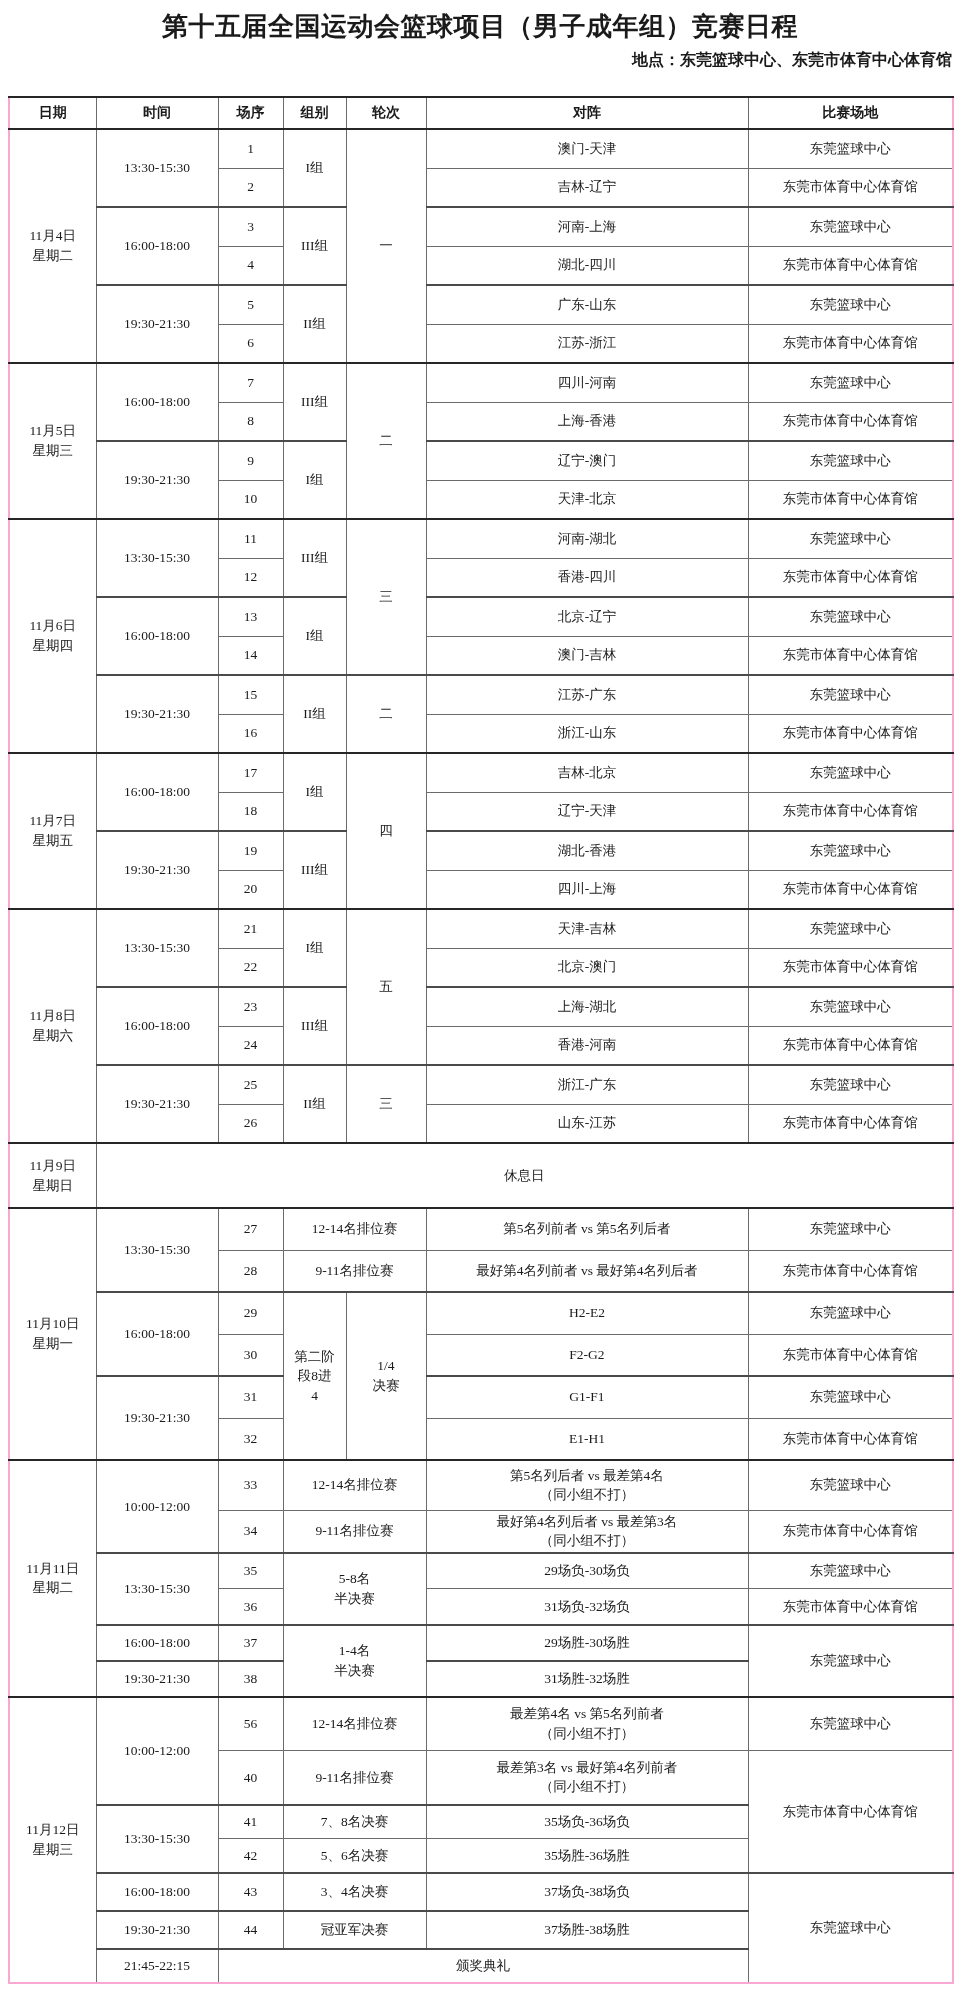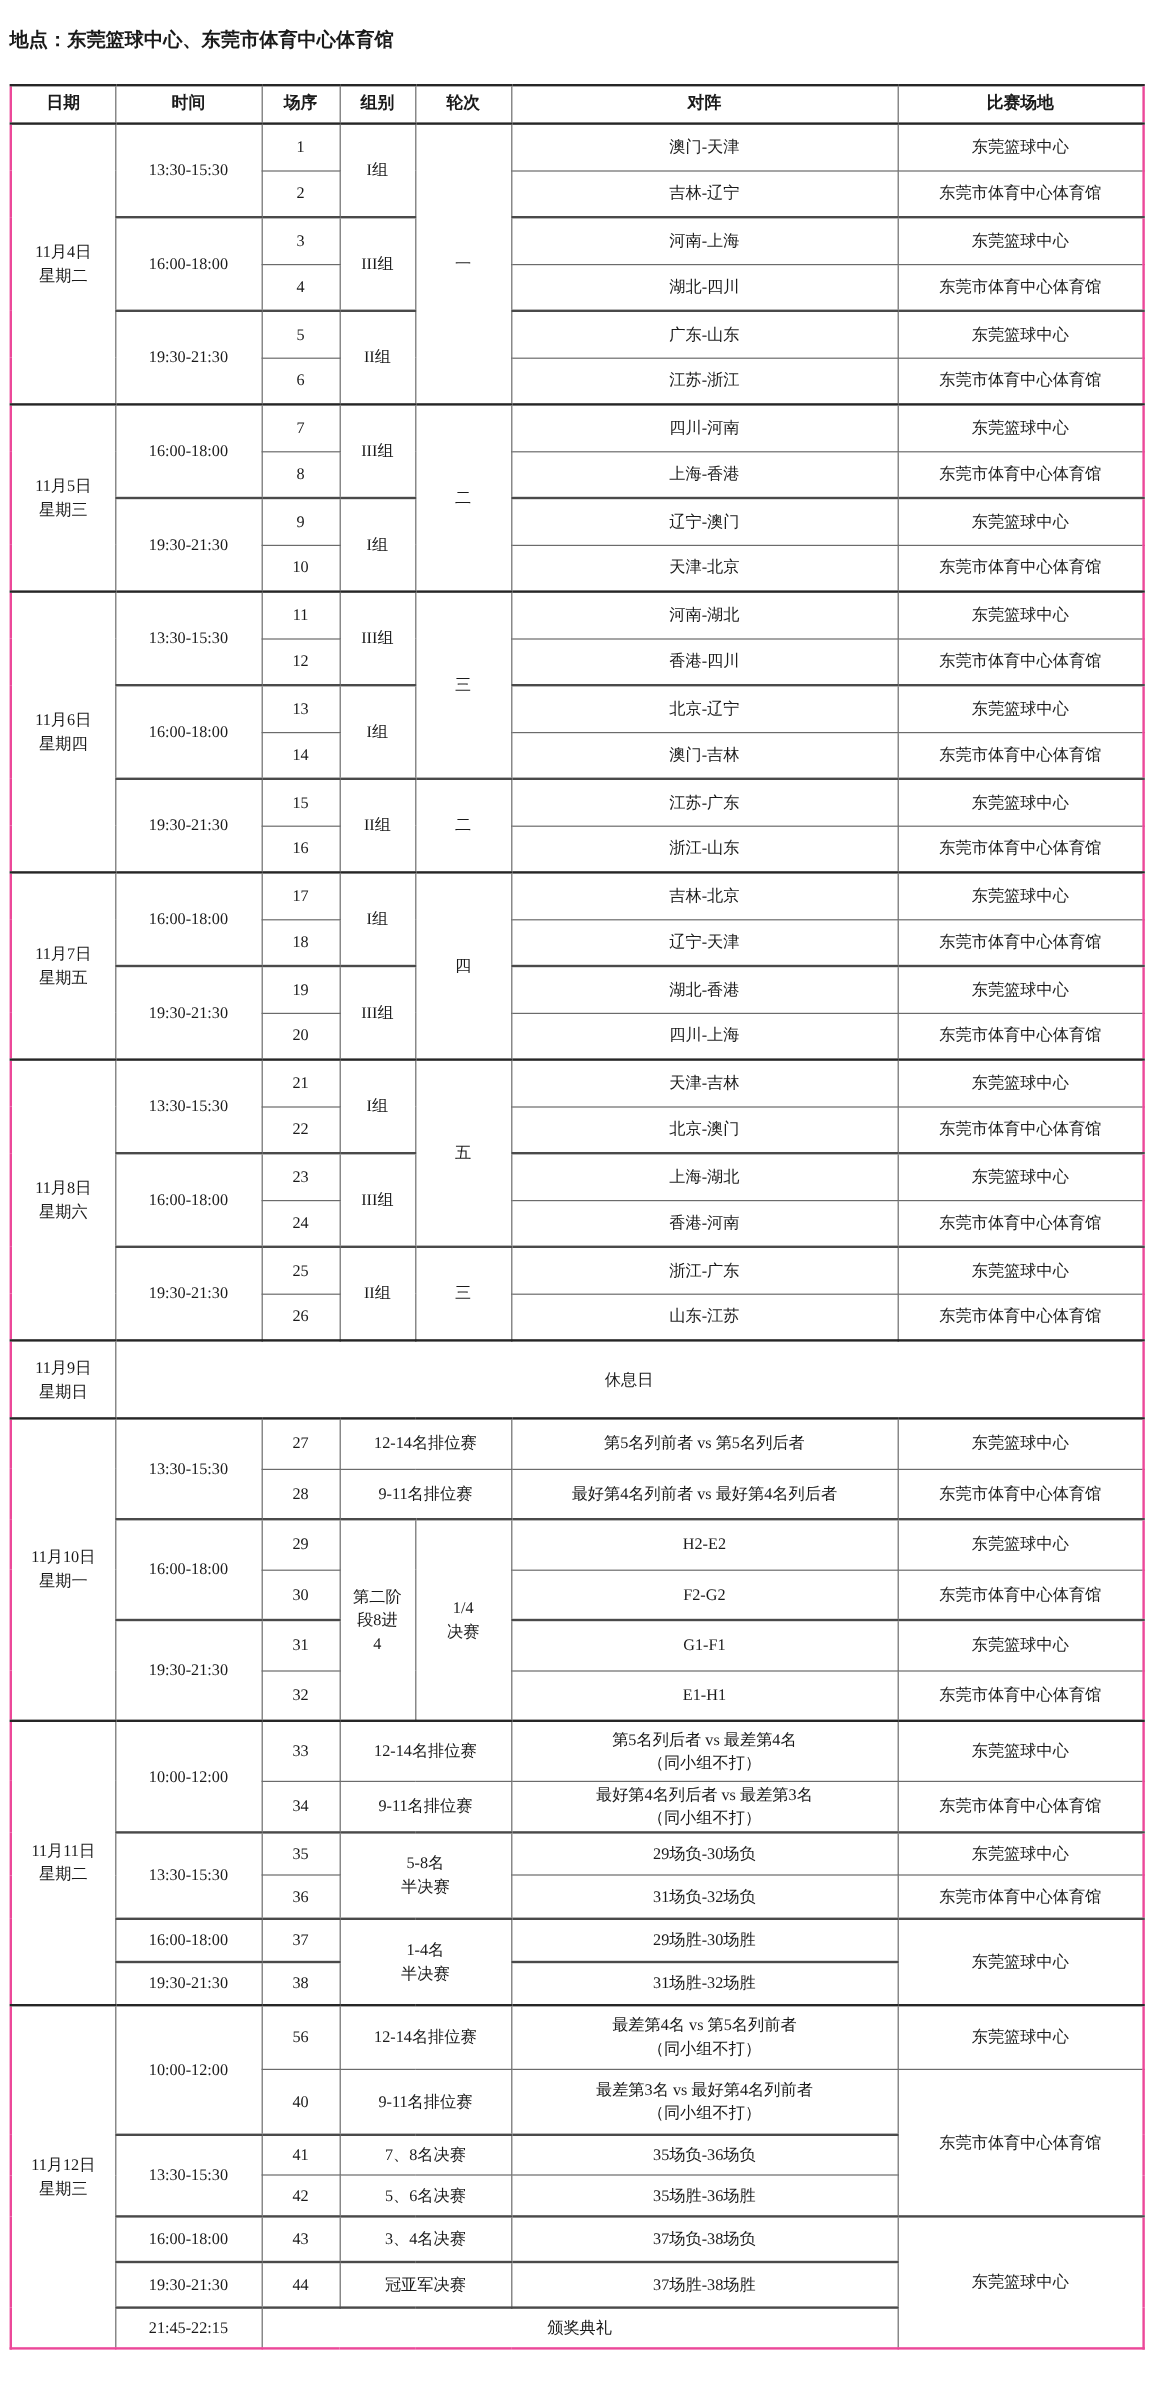--- a/index.html
+++ b/index.html
@@ -19,31 +19,32 @@
   .title {
     font-family: "Liberation Sans", "DejaVu Sans", sans-serif;
     font-weight: 700;
     font-size: 26px;
     line-height: 32px;
     text-align: center;
     letter-spacing: 0.5px;
     margin: 4px 0 0 0;
   }
   .loc-note {
+    text-align: right;
     font-weight: 700;
     font-size: 16px;
     line-height: 20px;
-    margin-top: 18px;
+    margin-top: 8px;
   }
   table.schedule {
     border-collapse: collapse;
     table-layout: fixed;
     width: 944px;
     margin-top: 26px;
-    border: 2px solid #ec4899;
+    border: 2px solid #f9a8d4;
   }
   table.schedule th,
   table.schedule td {
     border: 1px solid #6b6b6b;
     text-align: center;
     vertical-align: middle;
     white-space: pre-line;
     padding: 1px 3px;
     font-size: 13.5px;
     line-height: 1.45;
@@ -64,20 +65,21 @@
   }
   td[data-name="venue-cell"],
   td[data-name="matchup-cell"] {
     font-size: 13px;
   }
 </style>
 </head>
 <body>
 
 <div class="page" data-name="page">
+  <h1 class="title" data-name="page-title">第十五届全国运动会篮球项目（男子成年组）竞赛日程</h1>
   <div class="loc-note" data-name="location-note">地点：东莞篮球中心、东莞市体育中心体育馆</div>
   <table class="schedule" data-name="schedule-table">
     <colgroup>
       <col style="width:87px">
       <col style="width:122px">
       <col style="width:65px">
       <col style="width:63px">
       <col style="width:80px">
       <col style="width:322px">
       <col style="width:205px">

